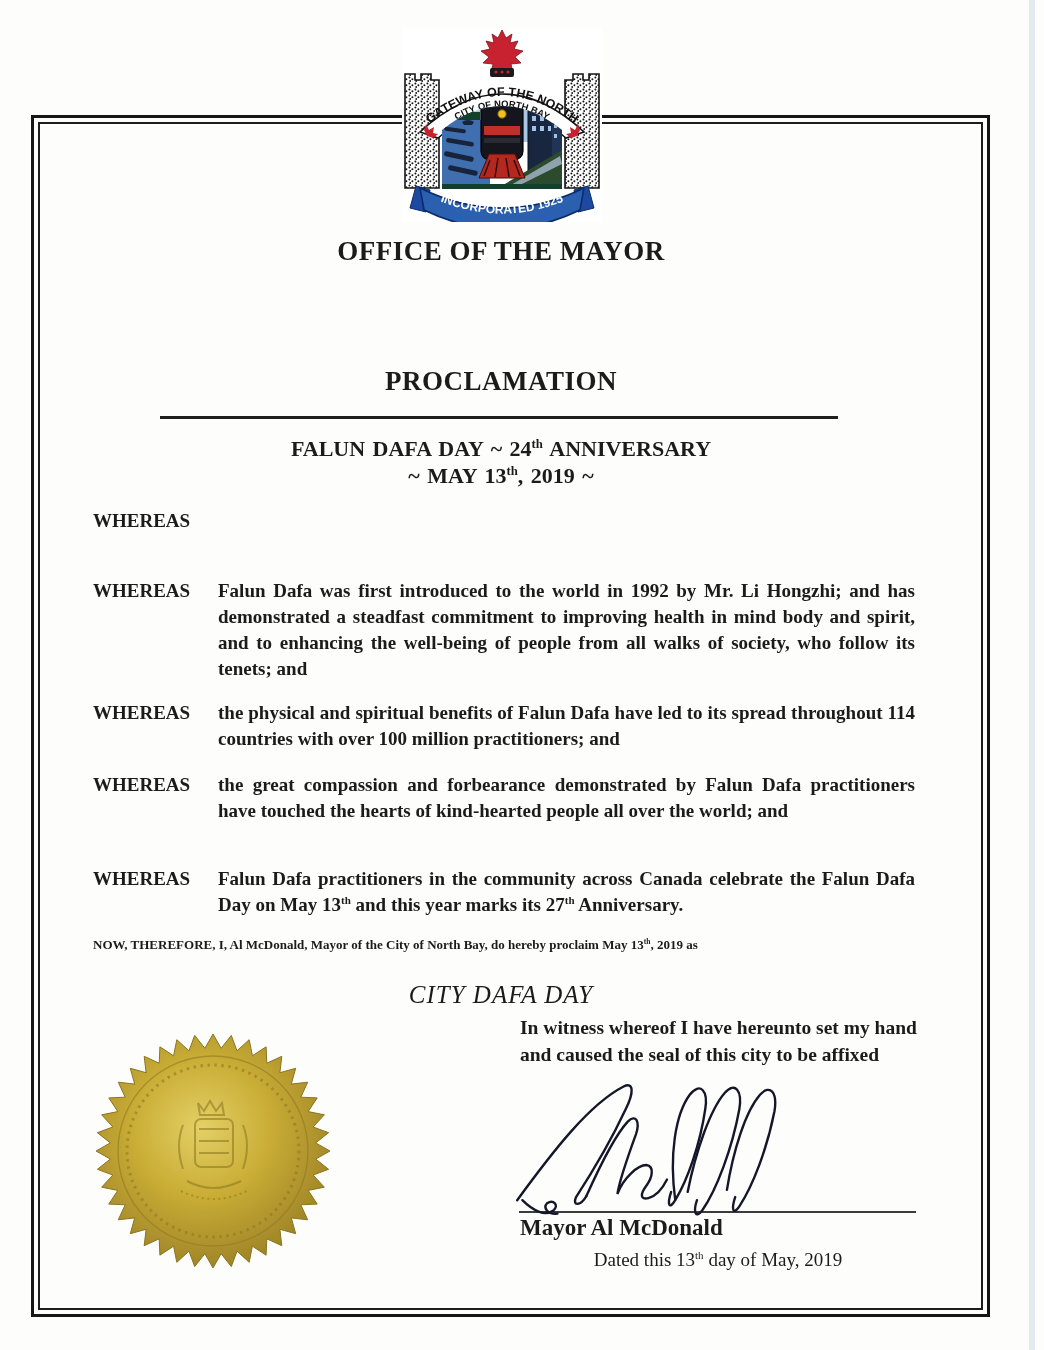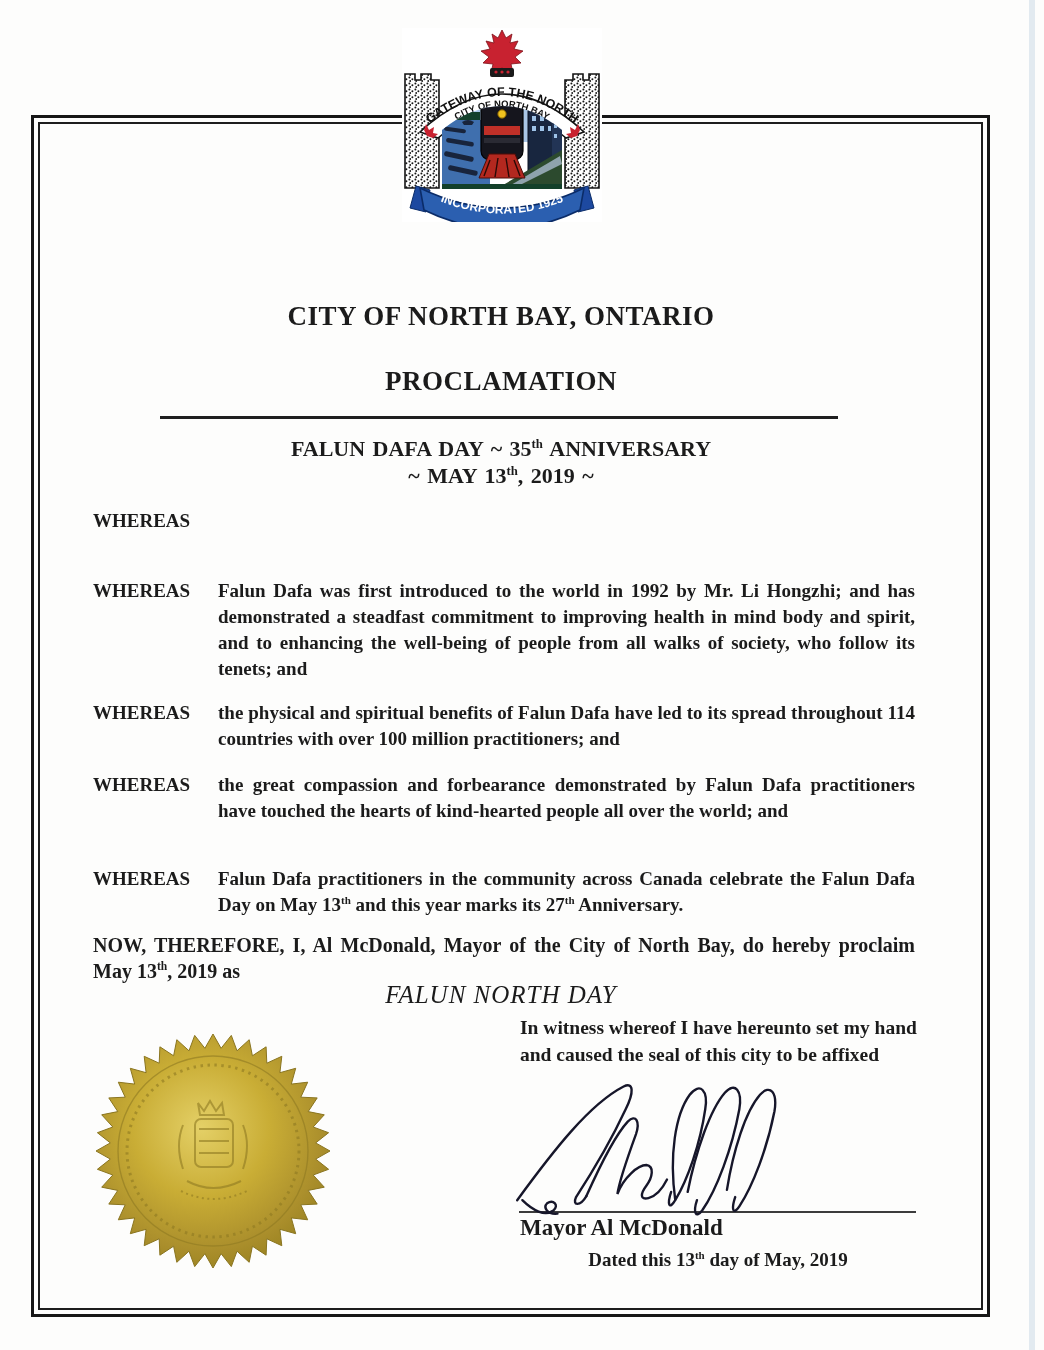--- a/index.html
+++ b/index.html
@@ -14,28 +14,28 @@
   
   .center-band{position:absolute;left:31px;width:940px;text-align:center;}
   .h-main{font-size:27px;font-weight:700;letter-spacing:.5px;}
   .rule{position:absolute;left:160px;top:416px;width:678px;height:3px;background:#1f1f1f;}
   .doc-title{font-size:22px;font-weight:700;word-spacing:2px;}
   sup{font-size:.58em;line-height:0;vertical-align:super;font-weight:inherit;}
   
   .clause{position:absolute;left:93px;width:822px;display:flex;font-size:19px;font-weight:700;line-height:26px;}
   .clause .lbl{width:125px;flex:none;}
   .clause .txt{flex:1;text-align:justify;}
-  .para{position:absolute;left:93px;width:822px;font-size:20px;font-weight:700;line-height:26px;text-align:justify;}
+  .para{position:absolute;left:93px;width:822px;font-size:13px;font-weight:700;line-height:26px;text-align:justify;}
   .day-line{font-size:25px;font-style:italic;font-weight:400;letter-spacing:1px;}
   
   .witness{position:absolute;left:520px;top:1014px;width:404px;font-size:19.5px;font-weight:700;line-height:27px;}
   .sig-svg{position:absolute;left:512px;top:1078px;width:310px;height:140px;z-index:4;}
   .sig-line{position:absolute;left:519px;top:1211px;width:397px;height:2px;background:#3c3c3c;}
   .sig-name{position:absolute;left:520px;top:1215px;width:396px;text-align:left;font-size:23px;font-weight:700;}
-  .dated{position:absolute;left:520px;top:1249px;width:396px;text-align:center;font-size:19px;font-weight:700;}
+  .dated{position:absolute;left:520px;top:1249px;width:396px;text-align:center;font-size:19px;font-weight:400;}
   .seal{position:absolute;left:95px;top:1033px;width:236px;height:236px;z-index:3;}
 </style>
 </head>
 <body>
 
 <div class="page">
 
   <div class="scan-strip"></div>
 
   <div class="frame"></div>
@@ -147,25 +147,25 @@
         <path d="M14,158 l14,4 -4,22 -16,-4 z" fill="#1d49a0" stroke="#0b2c68"></path>
         <path d="M186,158 l-14,4 4,22 16,-4 z" fill="#1d49a0" stroke="#0b2c68"></path>
         <path d="M 18,160 Q 100,200 182,160 L 178,182 Q 100,220 22,182 Z" fill="#2b5fb0" stroke="#0b2c68" stroke-width="1.6"></path>
         <text font-family="Liberation Sans, sans-serif" font-size="12" font-weight="700" fill="#ffffff">
           <textPath href="#tpr" startOffset="50%" text-anchor="middle">INCORPORATED 1925</textPath>
         </text>
       </g>
     </svg>
   </div>
 
-  <div class="center-band h-main" style="top:301px">CITY OF NORTH BAY, ONTARIO</div>
+  <div class="center-band h-main" style="top:236px">OFFICE OF THE MAYOR</div>
   <div class="center-band h-main" style="top:366px">PROCLAMATION</div>
   <div class="rule"></div>
 
-  <div class="center-band doc-title" style="top:436px"><span>FALUN DAFA  DAY ~ 35</span><sup>th</sup><span> ANNIVERSARY</span></div>
+  <div class="center-band doc-title" style="top:436px"><span>FALUN DAFA  DAY ~ 24</span><sup>th</sup><span> ANNIVERSARY</span></div>
   <div class="center-band doc-title" style="top:463px"><span>~ MAY 13</span><sup>th</sup><span>, 2019 ~</span></div>
 
   <div class="clause" style="top:508px">
     <div class="lbl">WHEREAS</div>
   </div>
   <div class="clause" style="top:578px">
     <div class="lbl">WHEREAS</div>
     <div class="txt">Falun Dafa was first introduced to the world in 1992 by Mr. Li Hongzhi; and has demonstrated a steadfast commitment to improving health in mind body and spirit, and to enhancing the well-being of people from all walks of society, who follow its tenets; and</div>
   </div>
   <div class="clause" style="top:700px">
@@ -175,21 +175,21 @@
   <div class="clause" style="top:772px">
     <div class="lbl">WHEREAS</div>
     <div class="txt">the great compassion and forbearance demonstrated by Falun Dafa practitioners have touched the hearts of kind-hearted people all over the world; and</div>
   </div>
   <div class="clause" style="top:866px">
     <div class="lbl">WHEREAS</div>
     <div class="txt"><span>Falun Dafa practitioners in the community across Canada celebrate the Falun Dafa Day on May 13</span><sup>th</sup><span> and this year marks its 27</span><sup>th</sup><span> Anniversary.</span></div>
   </div>
 
   <div class="para" style="top:932px"><span>NOW, THEREFORE, I, Al McDonald, Mayor of the City of North Bay, do hereby proclaim May 13</span><sup>th</sup><span>, 2019 as</span></div>
-  <div class="center-band day-line" style="top:981px">FALUN NORTH DAY</div>
+  <div class="center-band day-line" style="top:981px">CITY DAFA DAY</div>
 
   <div class="witness">
     <div>In witness whereof I have hereunto set my hand</div>
     <div>and caused the seal of this city to be affixed</div>
   </div>
 
   <svg class="sig-svg" viewBox="0 0 300 135" xmlns="http://www.w3.org/2000/svg">
     <g fill="none" stroke="#16162a" stroke-width="2.3" stroke-linecap="round">
       <path d="M 5,118 C 40,70 75,25 108,8 C 118,3 118,14 110,30 C 95,62 75,95 62,115 C 58,124 66,124 72,114"></path>
       <path d="M 72,114 C 85,85 100,55 112,42 C 120,34 124,42 120,54 C 112,76 104,98 102,112 C 108,96 122,84 130,84 C 138,85 136,96 130,104 C 124,112 124,118 132,116 C 140,114 146,106 150,98"></path>

